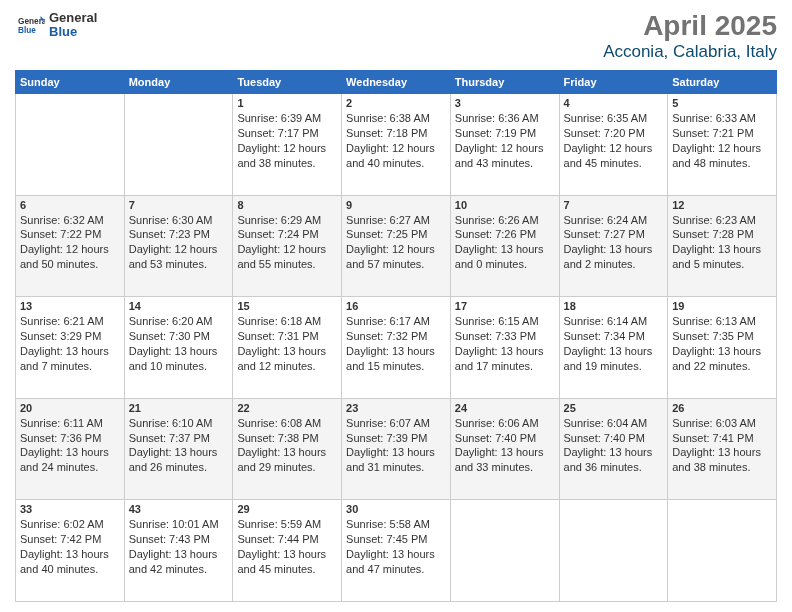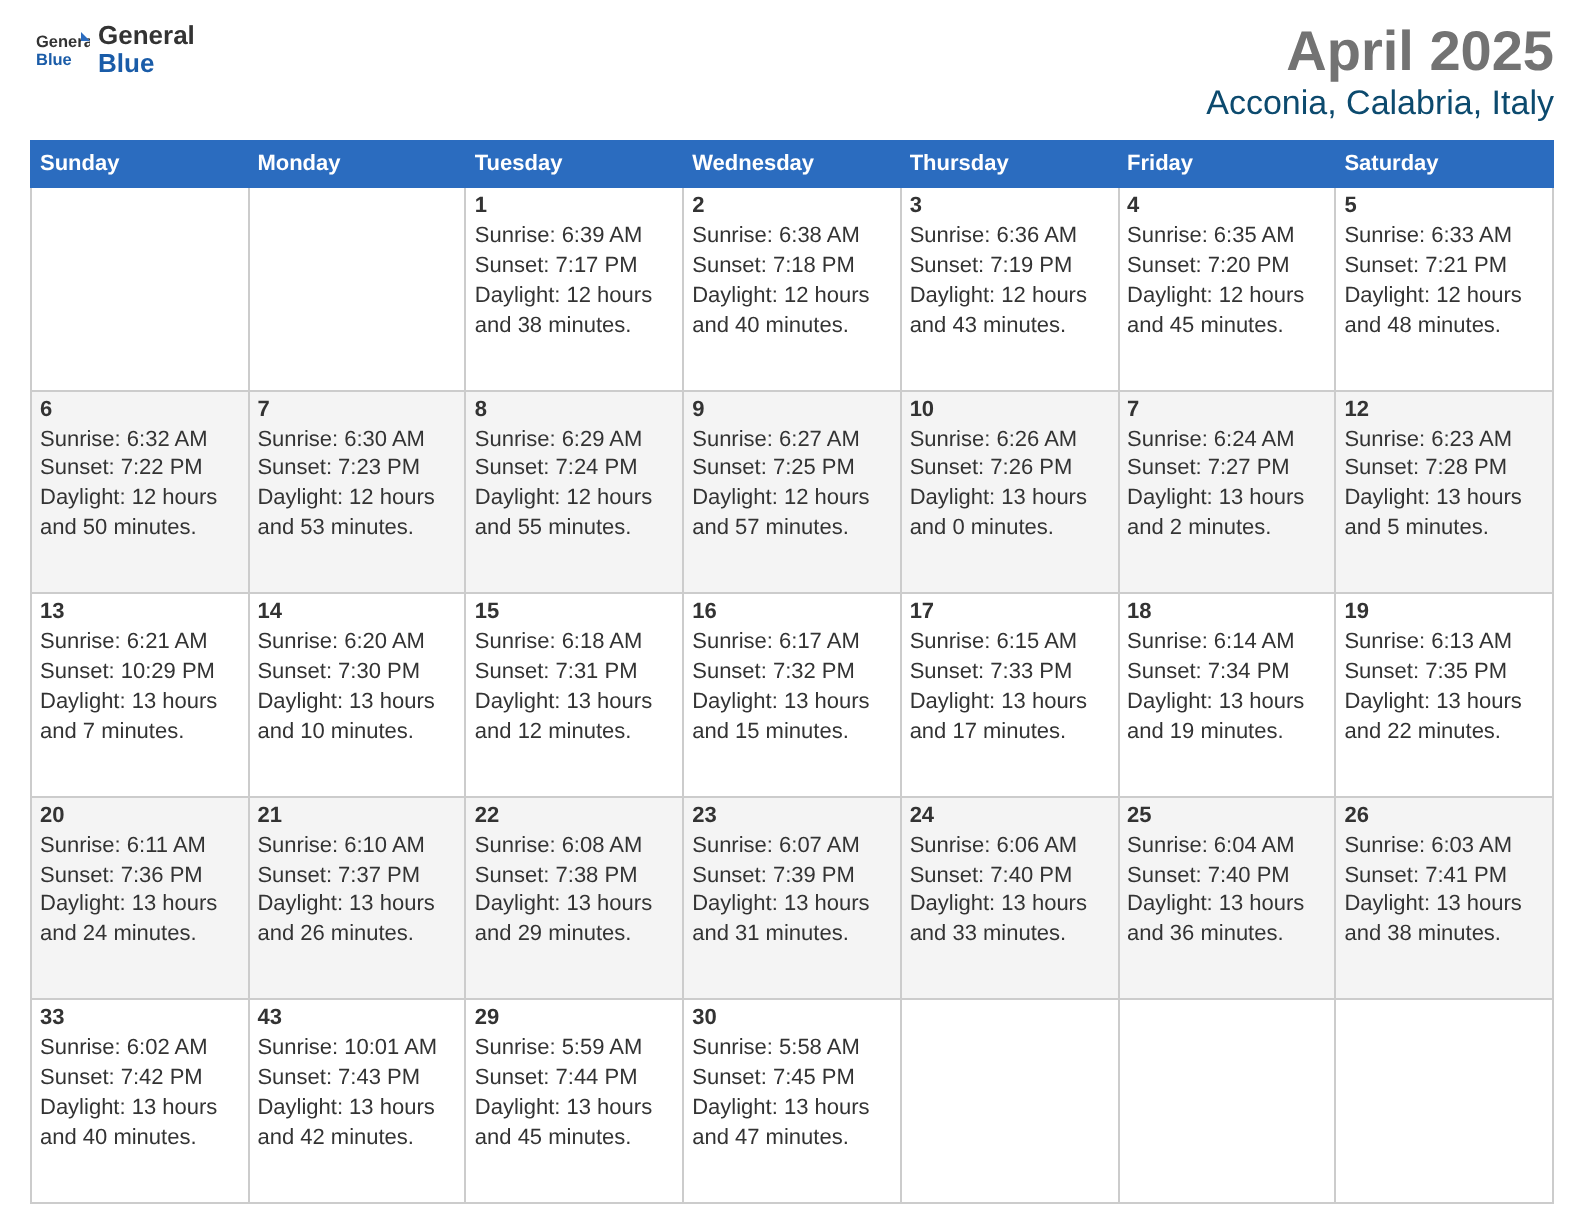--- a/index.html
+++ b/index.html
@@ -204,21 +204,21 @@
             <span class="day-num">12</span>
             <div class="day-info">Sunrise: 6:23 AM
 Sunset: 7:28 PM
 Daylight: 13 hours and 5 minutes.</div>
           </td>
         </tr>
         <tr>
           <td>
             <span class="day-num">13</span>
             <div class="day-info">Sunrise: 6:21 AM
-Sunset: 10:29 PM
+Sunset: 3:29 PM
 Daylight: 13 hours and 7 minutes.</div>
           </td>
           <td>
             <span class="day-num">14</span>
             <div class="day-info">Sunrise: 6:20 AM
 Sunset: 7:30 PM
 Daylight: 13 hours and 10 minutes.</div>
           </td>
           <td>
             <span class="day-num">15</span>

